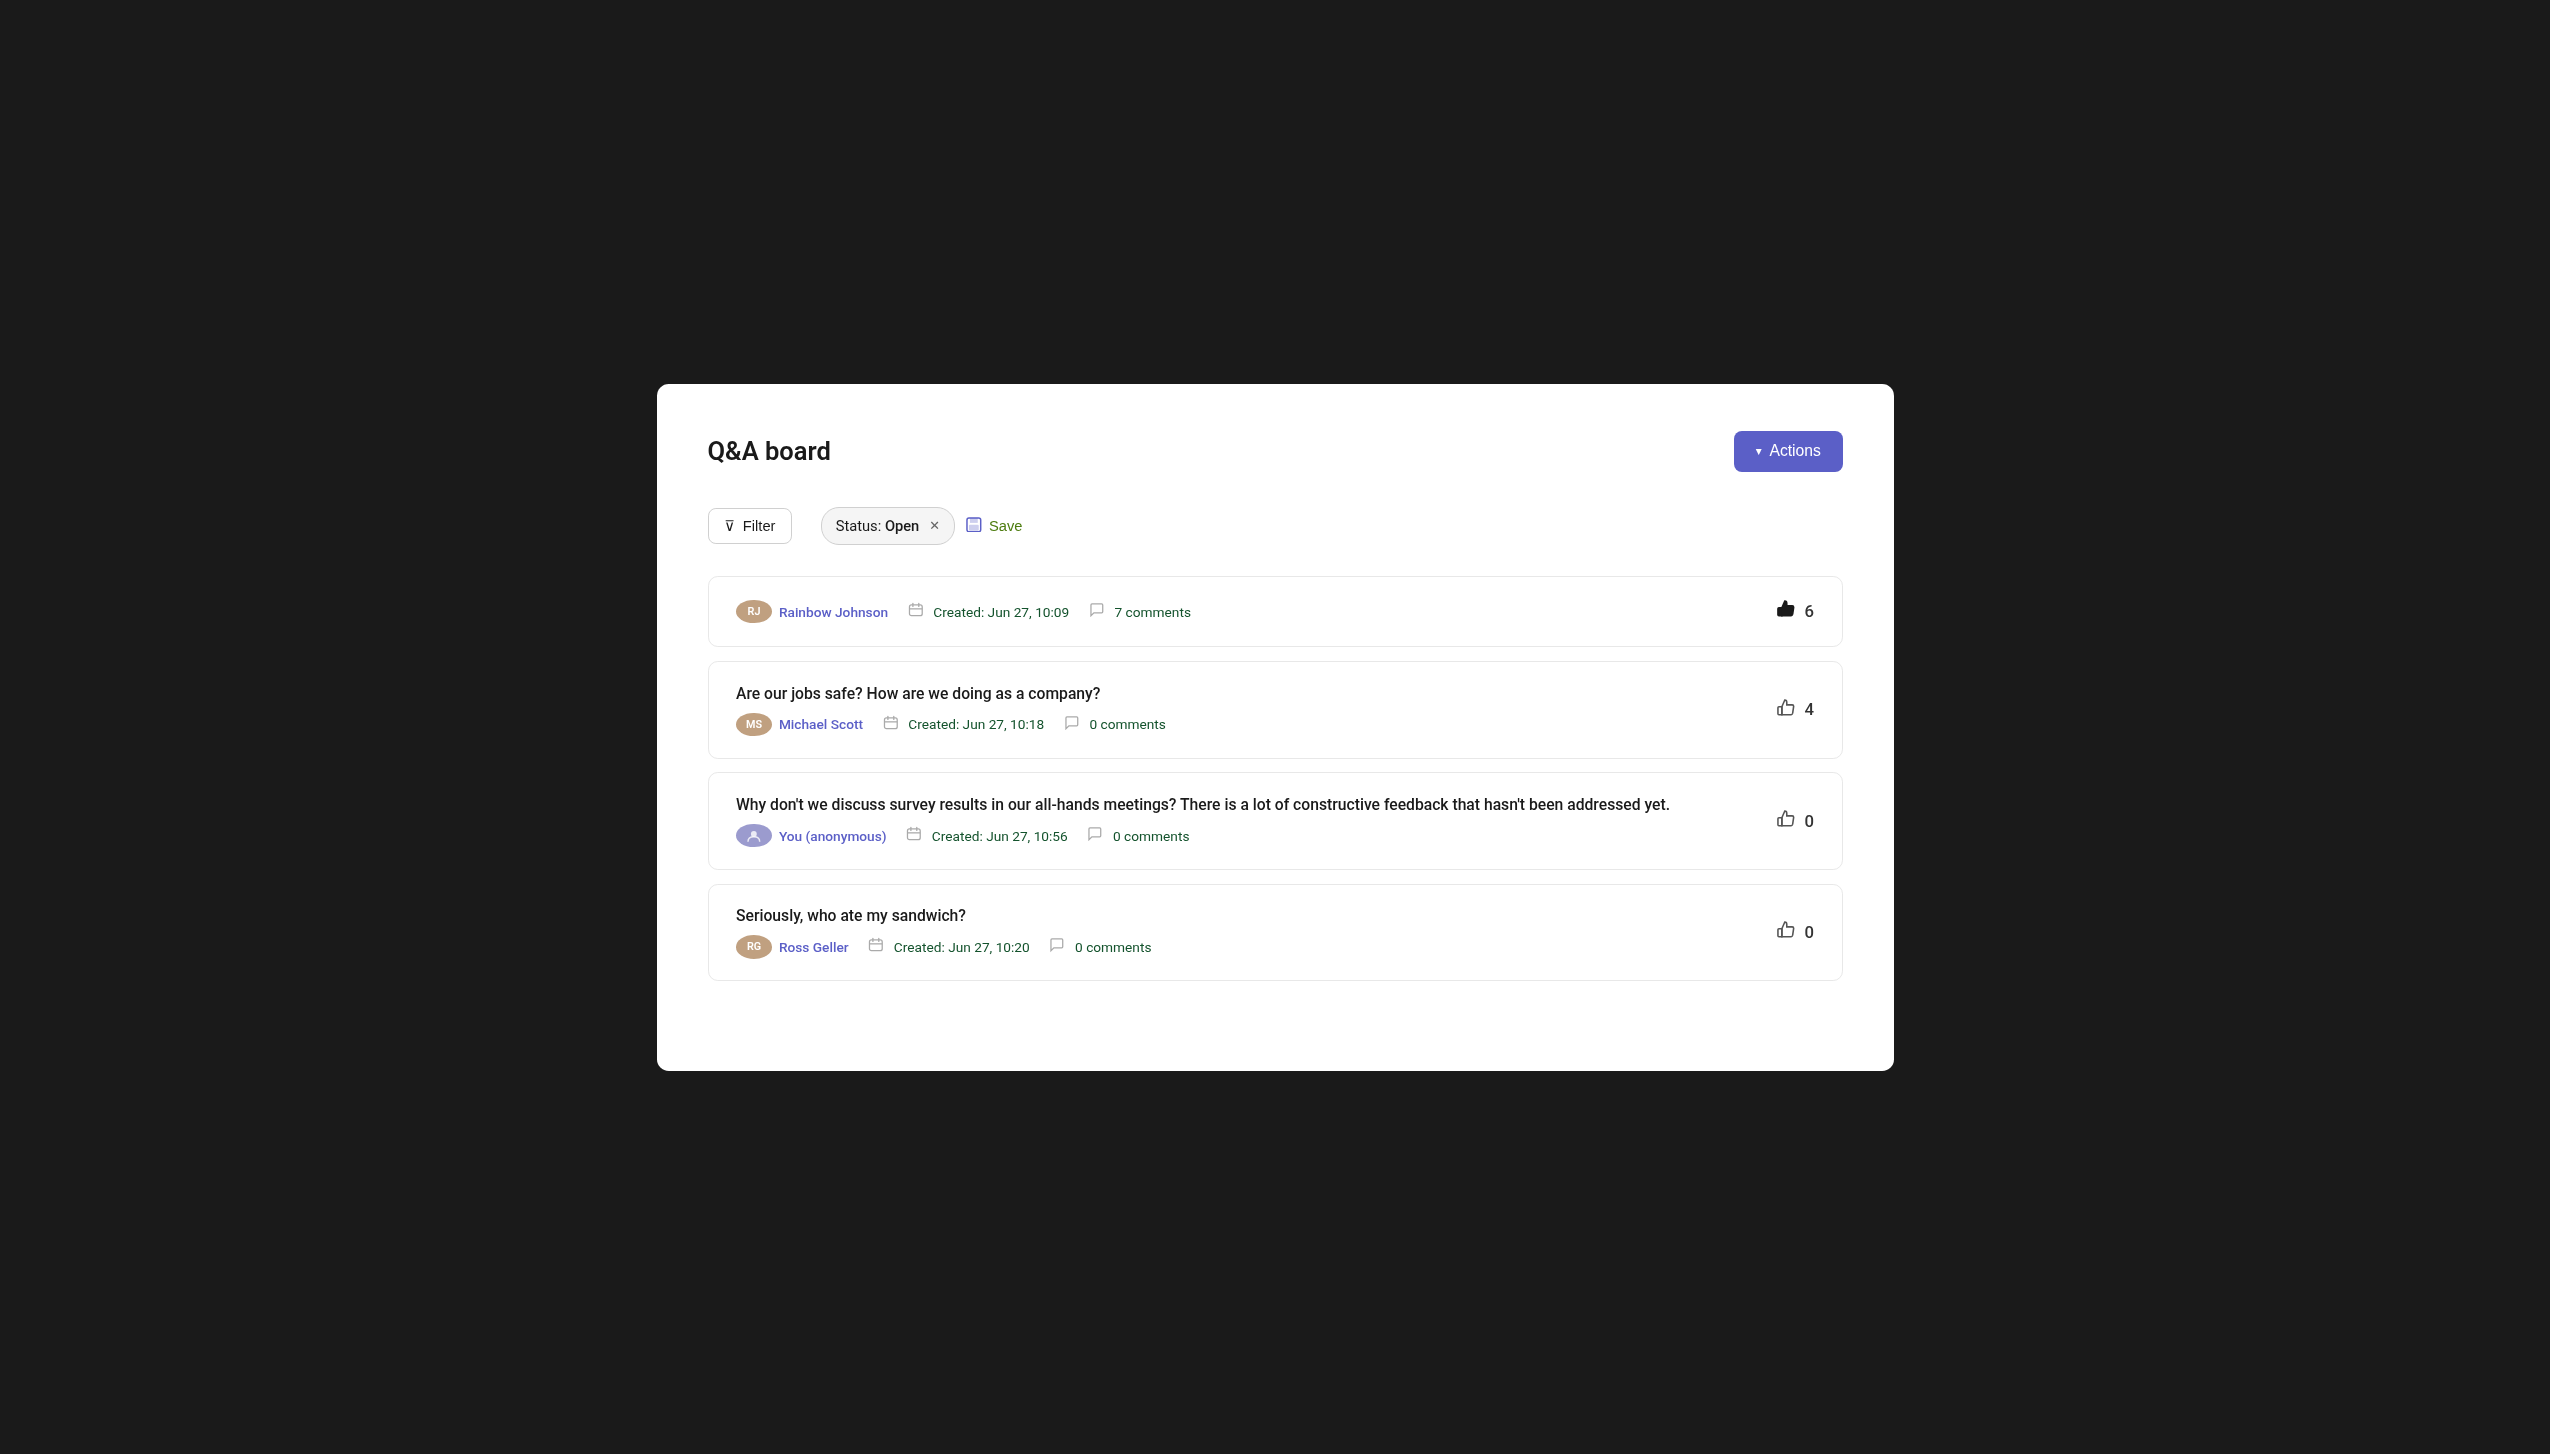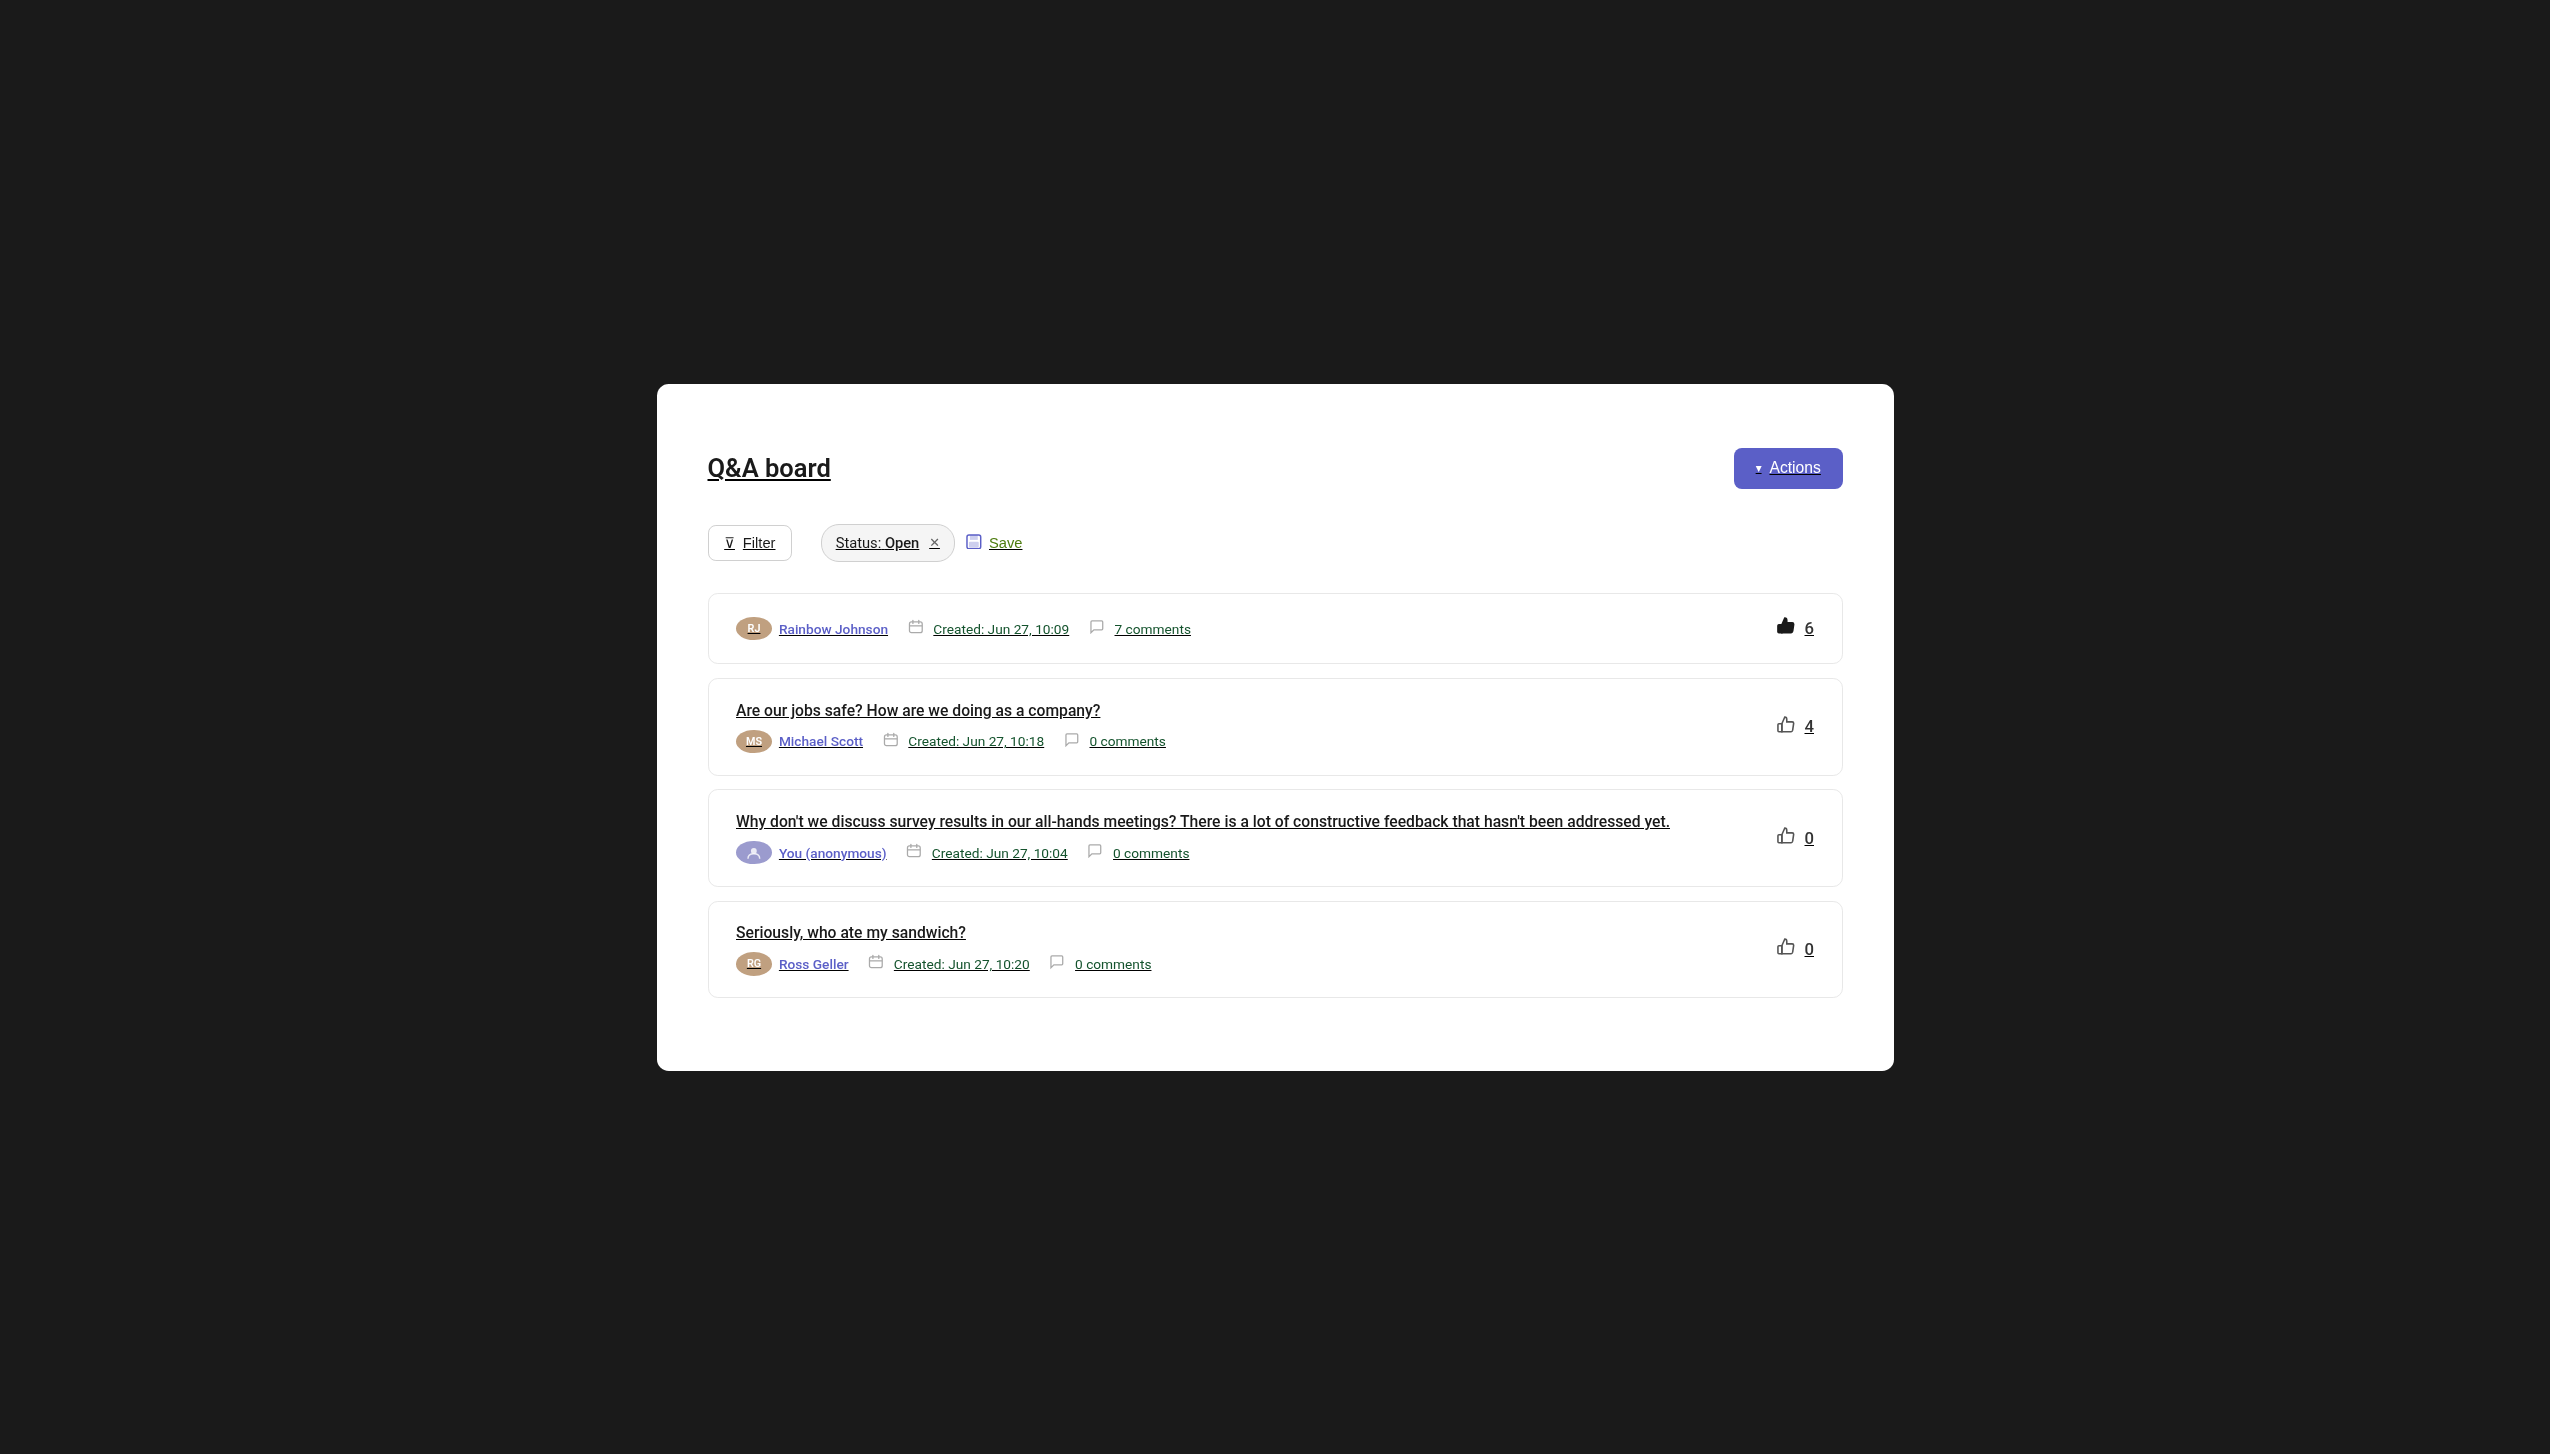--- a/index.html
+++ b/index.html
@@ -11,23 +11,22 @@
       justify-content: center;
       min-height: 100vh;
       font-family: -apple-system, BlinkMacSystemFont, 'Segoe UI', Roboto, sans-serif;
     }
 
     .window {
       background: #ffffff;
       border-radius: 11.8px;
       width: 1237px;
       min-height: 687px;
-      padding: 64px 51px;
+      padding: 47px 51px;
       position: relative;
-      text-decoration: underline;
     }
 
     .header {
       display: flex;
       align-items: center;
       justify-content: space-between;
       margin-bottom: 35px;
     }
 
     .page-title {
@@ -338,21 +337,21 @@
           </span>
           <span class="meta-item">
             <span class="meta-icon">
               <svg width="15.7" height="15.7" viewBox="0 0 16 16" fill="none" xmlns="http://www.w3.org/2000/svg">
                 <rect x="1.5" y="3" width="13" height="11" rx="2" stroke="#aaa" stroke-width="1.3" fill="none"></rect>
                 <line x1="5" y1="1.5" x2="5" y2="4.5" stroke="#aaa" stroke-width="1.3" stroke-linecap="round"></line>
                 <line x1="11" y1="1.5" x2="11" y2="4.5" stroke="#aaa" stroke-width="1.3" stroke-linecap="round"></line>
                 <line x1="1.5" y1="7" x2="14.5" y2="7" stroke="#aaa" stroke-width="1.3"></line>
               </svg>
             </span>
-            <span>Created: Jun 27, 10:04</span>
+            <span>Created: Jun 27, 10:56</span>
           </span>
           <span class="meta-item">
             <span class="meta-icon">
               <svg width="15.7" height="15.7" viewBox="0 0 16 16" fill="none" xmlns="http://www.w3.org/2000/svg">
                 <path d="M2 3a1 1 0 011-1h10a1 1 0 011 1v7a1 1 0 01-1 1H5l-3 3V3z" stroke="#aaa" stroke-width="1.3" fill="none"></path>
               </svg>
             </span>
             <span>0 comments</span>
           </span>
         </div>

